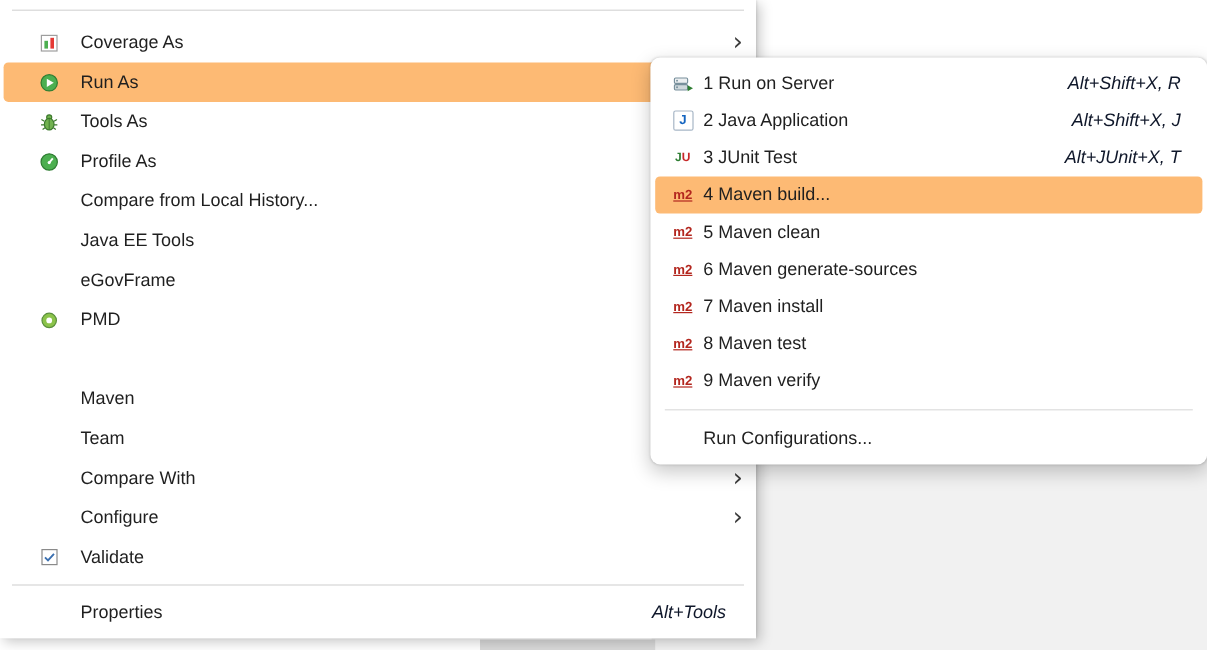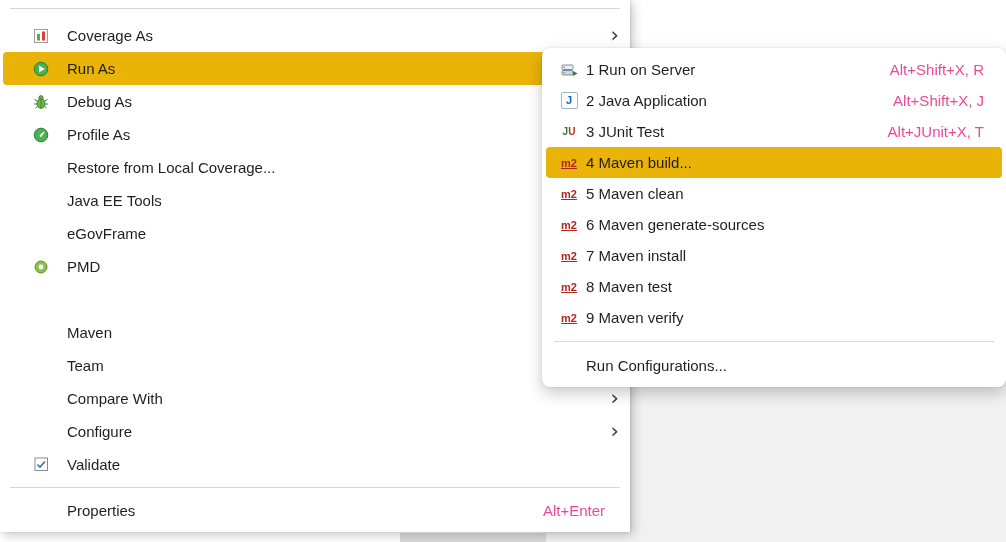--- a/index.html
+++ b/index.html
@@ -29,34 +29,34 @@
   .mrow{
     position:relative;height:33px;display:flex;align-items:center;
     padding-left:64px;margin:0 3px;border-radius:4px;
     font-size:15px;color:#1f1f1f;cursor:default;white-space:nowrap;
   }
   .srow{
     position:relative;height:31px;display:flex;align-items:center;
     padding-left:40px;margin:0 4px;border-radius:4px;
     font-size:15px;color:#1f1f1f;cursor:default;white-space:nowrap;
   }
-  .sel{background:#eab308;}
+  .sel{background:#fdba74;}
 
   .icn{
     position:absolute;left:27px;top:50%;transform:translateY(-50%);
     width:22px;height:18px;display:flex;align-items:center;justify-content:center;
   }
   .srow .icn{left:12px;}
 
   .chev{
     position:absolute;right:8px;top:50%;transform:translateY(-54%);
     font-size:21px;line-height:1;color:#3c3c3c;
     font-family:"DejaVu Sans",sans-serif;
   }
-  .sc{position:absolute;right:22px;color:#ec4899;}
+  .sc{position:absolute;right:22px;color:#0f172a;font-style:italic;}
   .srow .sc{right:18px;}
 
   .msep{height:1px;background:#d6d6d6;margin:6px 10px;}
   .msep.top{margin:6px 10px 10px 10px;}
   .ssep{height:1px;background:#dcdcdc;margin:8px 12px;}
 
   .japp{
     width:15px;height:15px;border:1px solid #a7b6c6;background:#fff;
     color:#1565c0;font-weight:bold;font-size:11px;line-height:13px;
     display:flex;align-items:center;justify-content:center;border-radius:2px;
@@ -101,38 +101,38 @@
 
   <div class="mrow">
     <span class="icn">
       <svg width="16" height="16" viewBox="0 0 16 16">
           <path d="M4 7 L1.5 5.5 M4 10 L1.2 10 M4.5 12.5 L2.5 14 M12 7 L14.5 5.5 M12 10 L14.8 10 M11.5 12.5 L13.5 14" stroke="#3d7a2e" stroke-width="1"></path>
           <circle cx="8" cy="3.8" r="2.1" fill="#71b34f" stroke="#3d7a2e"></circle>
           <ellipse cx="8" cy="9.5" rx="4" ry="4.8" fill="#71b34f" stroke="#3d7a2e"></ellipse>
           <path d="M8 5 L8 14" stroke="#3d7a2e" stroke-width="0.8"></path>
         </svg>
     </span>
-    <span class="lbl">Debug As</span>
+    <span class="lbl">Tools As</span>
     <span class="chev">›</span>
   </div>
 
   <div class="mrow">
     <span class="icn">
       <svg width="16" height="16" viewBox="0 0 16 16">
           <circle cx="8" cy="8" r="6.8" fill="#4caf50" stroke="#2e7d32"></circle>
           <line x1="8" y1="8.5" x2="11" y2="5" stroke="#fff" stroke-width="1.6"></line>
           <circle cx="8" cy="8.5" r="1.3" fill="#fff"></circle>
         </svg>
     </span>
     <span class="lbl">Profile As</span>
     <span class="chev">›</span>
   </div>
 
   <div class="mrow">
-    <span class="lbl">Restore from Local Coverage...</span>
+    <span class="lbl">Compare from Local History...</span>
   </div>
 
   <div class="mrow">
     <span class="lbl">Java EE Tools</span>
     <span class="chev">›</span>
   </div>
 
   <div class="mrow">
     <span class="lbl">eGovFrame</span>
     <span class="chev">›</span>
@@ -180,21 +180,21 @@
           <path d="M3.5 7.5 L6 10 L11 4.5" fill="none" stroke="#3a6fb0" stroke-width="1.6"></path>
         </svg>
     </span>
     <span class="lbl">Validate</span>
   </div>
 
   <div class="msep"></div>
 
   <div class="mrow">
     <span class="lbl">Properties</span>
-    <span class="sc">Alt+Enter</span>
+    <span class="sc">Alt+Tools</span>
   </div>
 
 </div>
 
 <div class="menu sub-menu">
 
   <div class="srow">
     <span class="icn">
       <svg width="17" height="16" viewBox="0 0 17 16">
           <rect x="1" y="3" width="11" height="4.5" rx="1" fill="#eceff1" stroke="#78909c"></rect>

